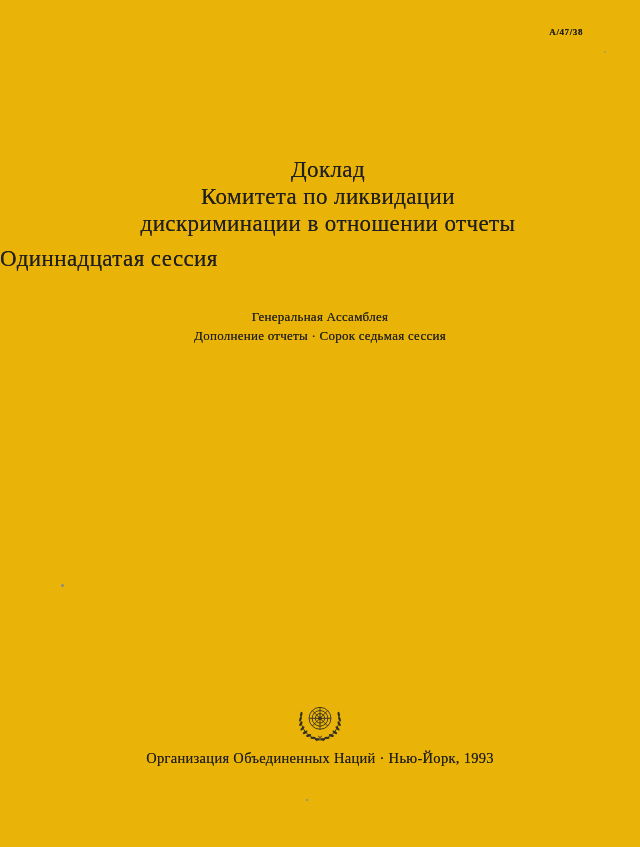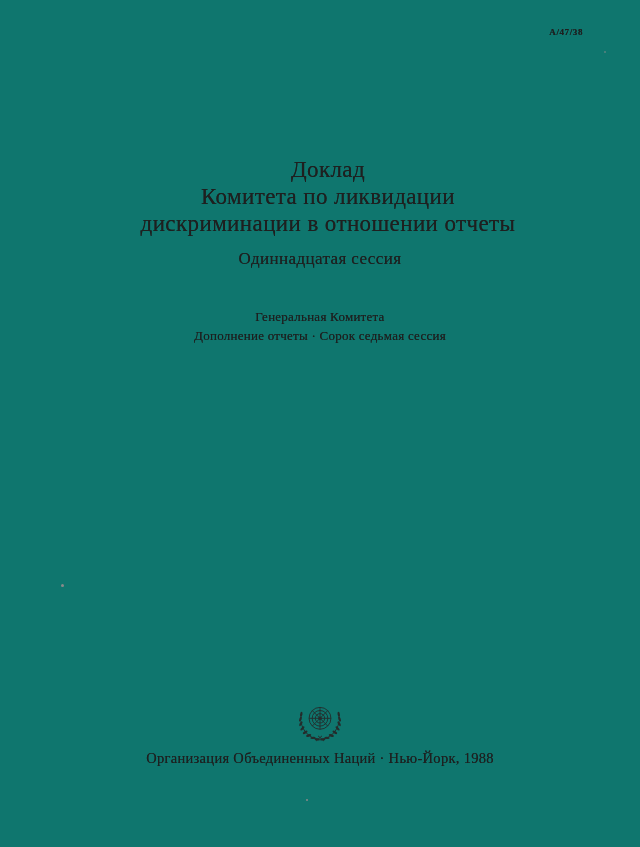--- a/index.html
+++ b/index.html
@@ -4,21 +4,21 @@
 <style>
   html, body {
     margin: 0;
     padding: 0;
     background: #ffffff;
   }
   .page {
     position: relative;
     width: 640px;
     height: 847px;
-    background: #0f766e;
+    background: #eab308;
     overflow: hidden;
     font-family: "Liberation Serif", "DejaVu Serif", serif;
     color: #1f1f1f;
   }
   
   .ink {
     color: #1f1f1f;
     text-shadow: 0 0 0.6px rgba(25,25,25,0.75);
     filter: blur(0.25px);
   }
@@ -44,22 +44,22 @@
     line-height: 27px;
     letter-spacing: 0.4px;
     font-weight: normal;
   }
 
   .session-heading {
     position: absolute;
     top: 245px;
     left: 0;
     width: 100%;
-    text-align: center;
-    font-size: 17px;
+    text-align: left;
+    font-size: 23px;
     line-height: 28px;
     letter-spacing: 0.4px;
   }
 
   .masthead {
     position: absolute;
     top: 308px;
     left: 0;
     width: 100%;
     text-align: center;
@@ -110,21 +110,21 @@
 
   <div class="title-block">
     <div class="title-line ink">Доклад</div>
     <div class="title-line ink">Комитета по ликвидации</div>
     <div class="title-line ink">дискриминации в отношении отчеты</div>
   </div>
 
   <div class="session-heading ink">Одиннадцатая сессия</div>
 
   <div class="masthead">
-    <div class="masthead-line ink">Генеральная Комитета</div>
+    <div class="masthead-line ink">Генеральная Ассамблея</div>
     <div class="masthead-line ink">Дополнение отчеты · Сорок седьмая сессия</div>
   </div>
 
   <div class="emblem-wrap">
     <svg viewBox="0 0 64 58" xmlns="http://www.w3.org/2000/svg" aria-hidden="true">
 
       <g stroke="#262626" fill="none" stroke-width="1.15">
         <circle cx="32" cy="23" r="14"></circle>
         <circle cx="32" cy="23" r="10"></circle>
         <circle cx="32" cy="23" r="6"></circle>
@@ -156,19 +156,19 @@
         <ellipse rx="3.4" ry="1.5" transform="translate(56.5 30) rotate(60)"></ellipse>
         <ellipse rx="3.4" ry="1.5" transform="translate(54.5 36) rotate(45)"></ellipse>
         <ellipse rx="3.4" ry="1.5" transform="translate(51 41)   rotate(30)"></ellipse>
         <ellipse rx="3.4" ry="1.5" transform="translate(46.5 45) rotate(15)"></ellipse>
         <ellipse rx="3.4" ry="1.5" transform="translate(41 48)   rotate(5)"></ellipse>
         <ellipse rx="3.4" ry="1.5" transform="translate(35.5 50) rotate(-5)"></ellipse>
       </g>
     </svg>
   </div>
 
-  <div class="imprint ink">Организация Объединенных Наций · Нью-Йорк, 1988</div>
+  <div class="imprint ink">Организация Объединенных Наций · Нью-Йорк, 1993</div>
 
   <div class="speck speck-1"></div>
   <div class="speck speck-2"></div>
   <div class="speck speck-3"></div>
 
 </div>
 
 </body></html>

